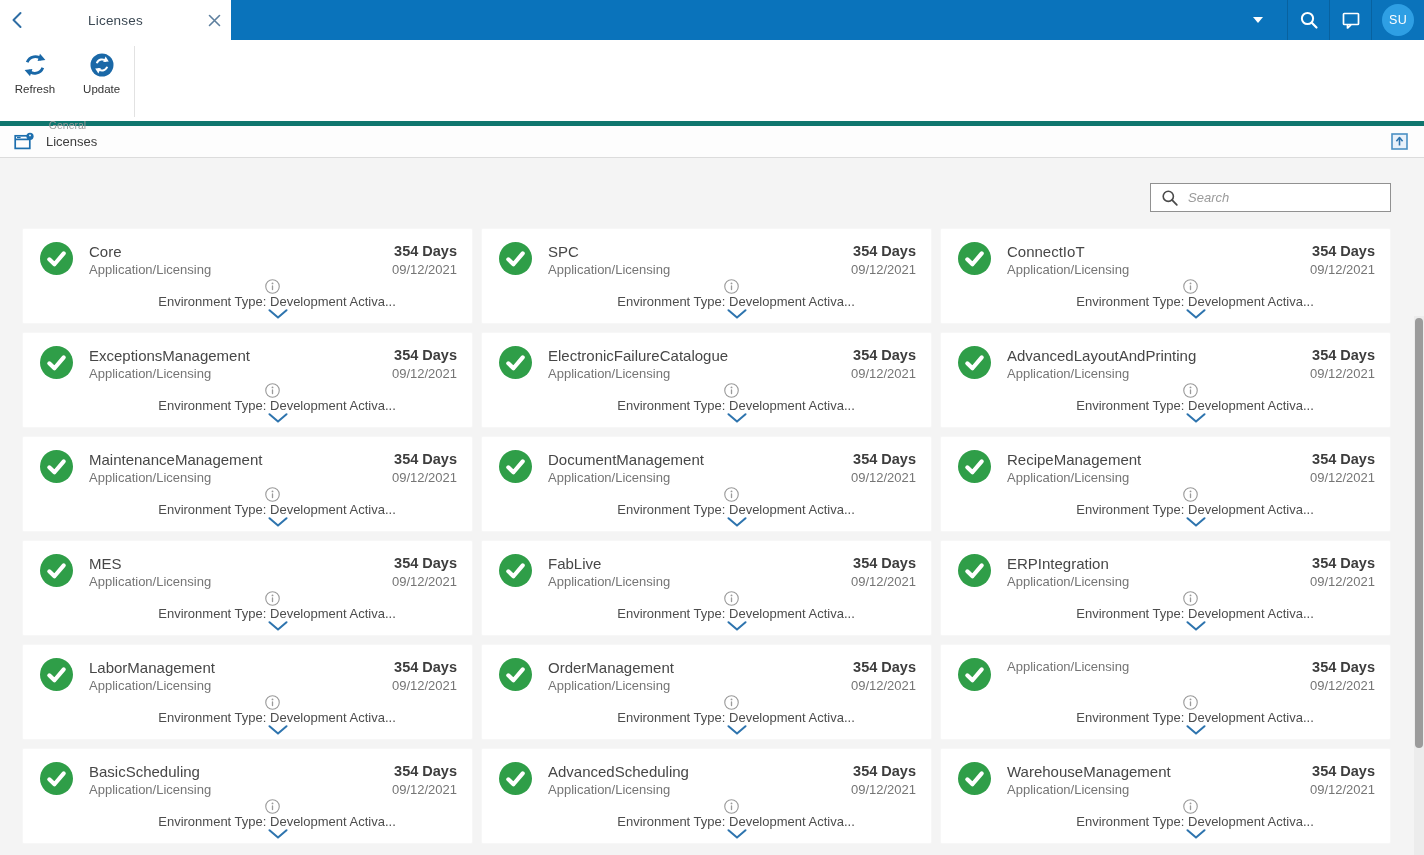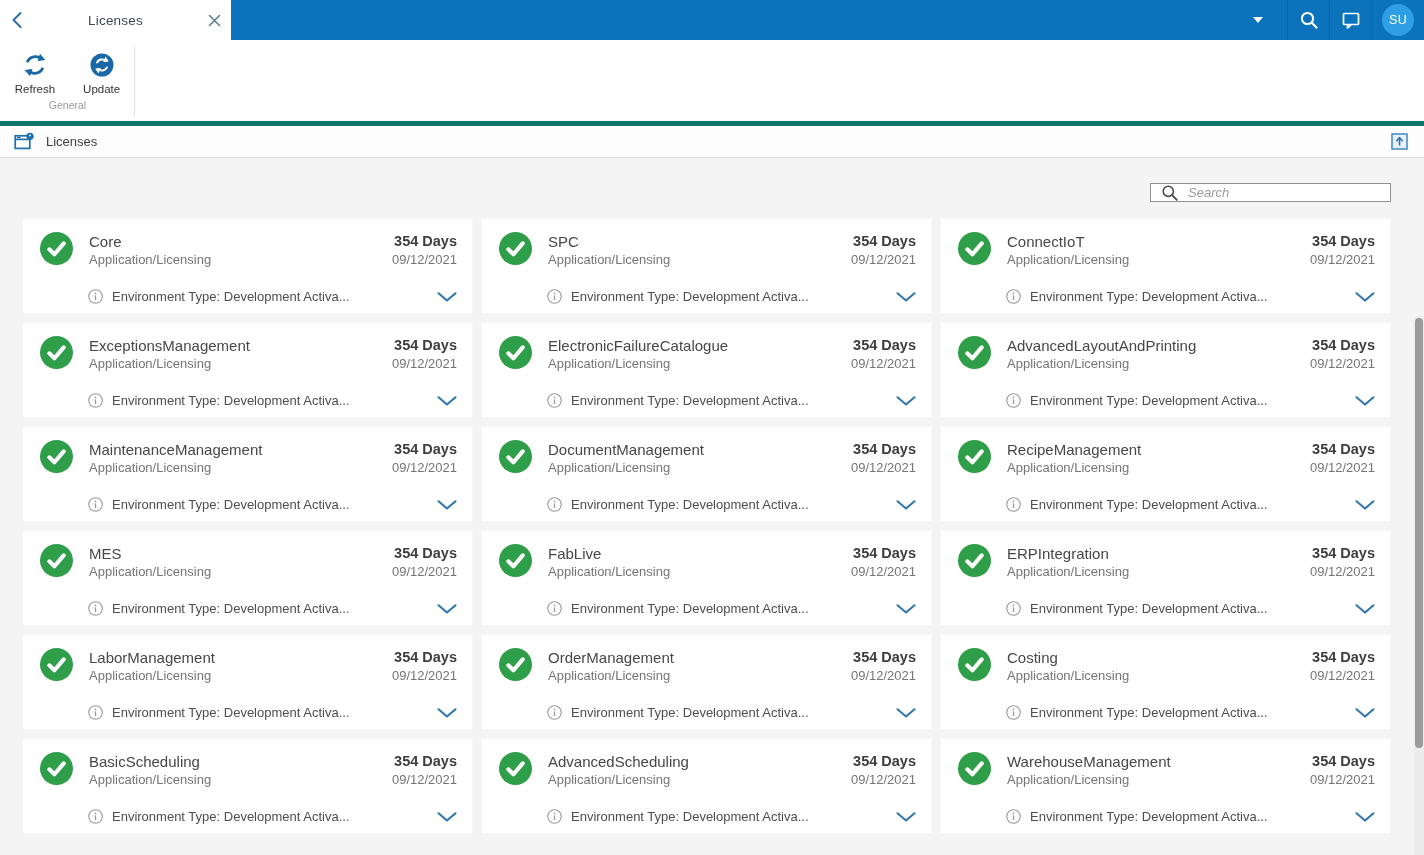--- a/index.html
+++ b/index.html
@@ -23,47 +23,47 @@
   .avatar { width:32px; height:32px; border-radius:50%; background:var(--avatar-blue,#2e9fe4); color:#fff; font-size:12.5px; display:flex; align-items:center; justify-content:center; letter-spacing:.3px; }
 
   
   .toolbar { height:86px; background:#fff; border-bottom:5px solid #0f766e; display:flex; }
   .tool-group { position:relative; width:135px; padding-top:8px; }
   .tool-group::after { content:""; position:absolute; right:0; top:6px; bottom:4px; width:1px; background:#e2e2e2; }
   .tool-buttons { display:flex; justify-content:center; gap:16px; }
   .tool-btn { border:none; background:transparent; display:flex; flex-direction:column; align-items:center; gap:5px; cursor:pointer; padding:4px 6px; font-family:inherit; }
   .tool-btn .tlabel { font-size:11.5px; color:#333; }
   .tool-icon { color:var(--icon-blue,#1a68a7); height:26px; display:flex; align-items:center; }
-  .group-label { text-align:center; font-size:10.5px; color:#9a9a9a; margin-top:0; }
+  .group-label { text-align:center; font-size:10.5px; color:#9a9a9a; margin-top:20px; }
 
   
   .page-header { height:32px; background:#fdfdfd; border-bottom:1px solid #dcdcdc; display:flex; align-items:center; padding:0 16px 0 14px; }
   .ph-icon { display:flex; align-items:center; color:#1d6fae; }
   .ph-title { font-size:13px; color:#3c3c3c; margin-left:12px; flex:1; }
   .ph-collapse { display:flex; align-items:center; cursor:pointer; }
 
   
   .content { position:relative; height:697px; background:#f4f4f4; overflow:hidden; }
   .search-row { display:flex; justify-content:flex-end; margin:25px 33px 16px 22px; }
-  .search-box { width:241px; height:19px; background:#fff; border:1px solid #919191; display:flex; align-items:center; padding:0 10px; }
+  .search-box { width:241px; height:29px; background:#fff; border:1px solid #919191; display:flex; align-items:center; padding:0 10px; }
   .search-box .sicon { display:flex; align-items:center; color:#4a4a4a; }
   .search-box input { border:none; outline:none; flex:1; margin-left:9px; font-size:13px; font-family:inherit; color:#444; background:transparent; }
   .search-box input::placeholder { color:#9a9a9a; font-style:italic; }
 
   .grid { display:grid; grid-template-columns:repeat(3,1fr); gap:8px; margin:0 33px 0 22px; }
   .card { background:#fff; height:96px; border:1px solid rgba(0,0,0,.03); border-radius:2px; padding:13px 15px 9px 17px; display:flex; flex-direction:column; cursor:default; }
   .card-top { display:flex; align-items:flex-start; }
   .check-icon { color:var(--status-green,#2f9e48); flex:none; display:flex; }
   .card-text { margin-left:16px; flex:1; min-width:0; }
   .card-title { font-size:15px; line-height:19px; color:#474747; white-space:nowrap; overflow:hidden; }
   .card-sub { font-size:13px; line-height:18px; color:#757575; }
   .card-right { text-align:right; flex:none; }
   .days { font-size:14.5px; line-height:19px; font-weight:700; color:#3d3d3d; }
   .date { font-size:13px; line-height:18px; color:#757575; }
-  .card-bottom { display:flex; align-items:center; margin-left:48px; margin-top:auto; }
+  .card-bottom { display:flex; align-items:center; margin-left:48px; margin-top:auto;flex-direction:column; }
   .info-icon { display:flex; flex:none; color:#9a9a9a; }
   .env-text { flex:1; margin-left:9px; font-size:13px; color:#4d4d4d; white-space:nowrap; overflow:hidden; }
   .chevron-icon { color:var(--chevron-blue,#2e74ae); display:flex; flex:none; margin-left:10px; cursor:pointer; }
 
   
   .scrollbar { position:absolute; right:0; top:158px; bottom:0; width:10px; background:#ececec; }
   .scroll-thumb { position:absolute; left:1px; top:2px; width:8px; height:430px; background:#9b9b9b; border-radius:4px; }
 </style>
 </head>
 <body>
@@ -652,21 +652,20 @@
 
       <div class="card">
         <div class="card-top">
           <span class="check-icon">
             <svg width="33" height="33" viewBox="0 0 32 32">
                 <circle cx="16" cy="16" r="16" fill="currentColor"></circle>
                 <path d="M9 16.8 L14 21.6 L23 11" fill="none" stroke="#fff" stroke-width="4" stroke-linecap="round" stroke-linejoin="round"></path>
               </svg>
           </span>
           <div class="card-text">
-            <div class="card-title">Costing</div>
             <div class="card-sub">Application/Licensing</div>
           </div>
           <div class="card-right">
             <div class="days">354 Days</div>
             <div class="date">09/12/2021</div>
           </div>
         </div>
         <div class="card-bottom">
           <span class="info-icon">
             <svg width="15" height="15" viewBox="0 0 16 16">

